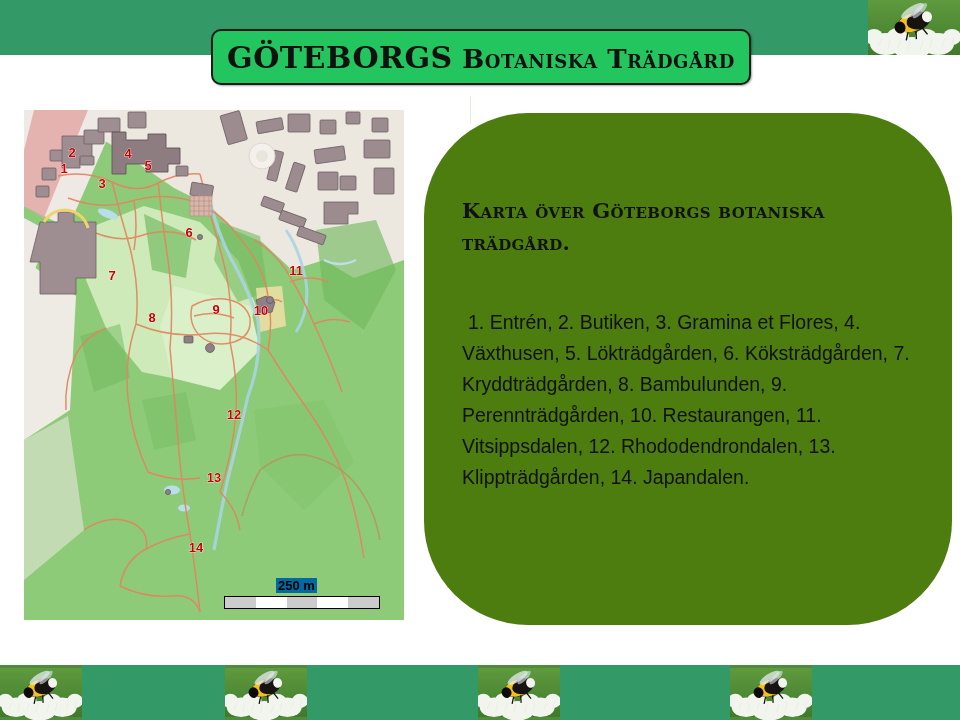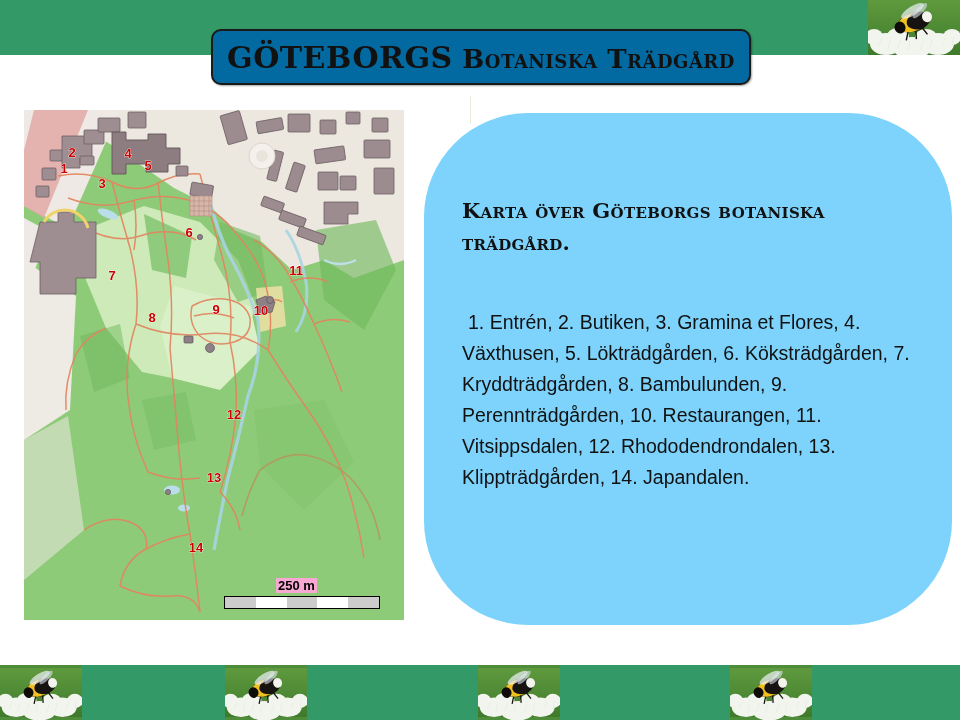--- a/index.html
+++ b/index.html
@@ -38,21 +38,21 @@
   .bee-f1 { top: 665px; left: 0px;   width: 82px; height: 55px; }
   .bee-f2 { top: 665px; left: 225px; width: 82px; height: 55px; }
   .bee-f3 { top: 665px; left: 478px; width: 82px; height: 55px; }
   .bee-f4 { top: 665px; left: 730px; width: 82px; height: 55px; }
 
   
   .title-plate {
     position: absolute;
     left: 211px; top: 29px;
     width: 540px; height: 56px;
-    background: #0369a1;
+    background: #22c55e;
     border: 2px solid #1a1a1a;
     border-radius: 10px;
     display: flex;
     align-items: center;
     justify-content: center;
     box-shadow: 1px 1px 2px rgba(0,0,0,.35);
   }
   .title-plate .ttl {
     font-family: "DejaVu Serif", serif;
     font-weight: bold;
@@ -62,21 +62,21 @@
     color: #111111;
     white-space: nowrap;
   }
   .title-plate .ttl .big { font-size: 30px; }
 
   
   .info-panel {
     position: absolute;
     left: 424px; top: 113px;
     width: 528px; height: 512px;
-    background: #7dd3fc;
+    background: #4d7c0f;
     border-radius: 104px;
   }
   .info-inner {
     position: absolute;
     left: 38px; top: 82px;
     width: 460px;
   }
   .info-head {
     font-family: "DejaVu Serif", serif;
     font-weight: bold;
@@ -112,21 +112,21 @@
     fill: #cc0000;
     paint-order: stroke;
     stroke: #ffffff;
     stroke-width: .7px;
   }
 
   
   .scalebar { position: absolute; left: 224px; top: 578px; width: 156px; }
   .scalebar .lbl {
     position: absolute; left: 52px; top: 0;
-    background: #f9a8d4;
+    background: #0369a1;
     font-family: "Liberation Sans", sans-serif;
     font-weight: bold;
     font-size: 13px;
     color: #000000;
     padding: 0 2px;
     line-height: 15px;
   }
   .scalebar .bar {
     position: absolute; left: 0; top: 18px;
     width: 156px; height: 13px;

